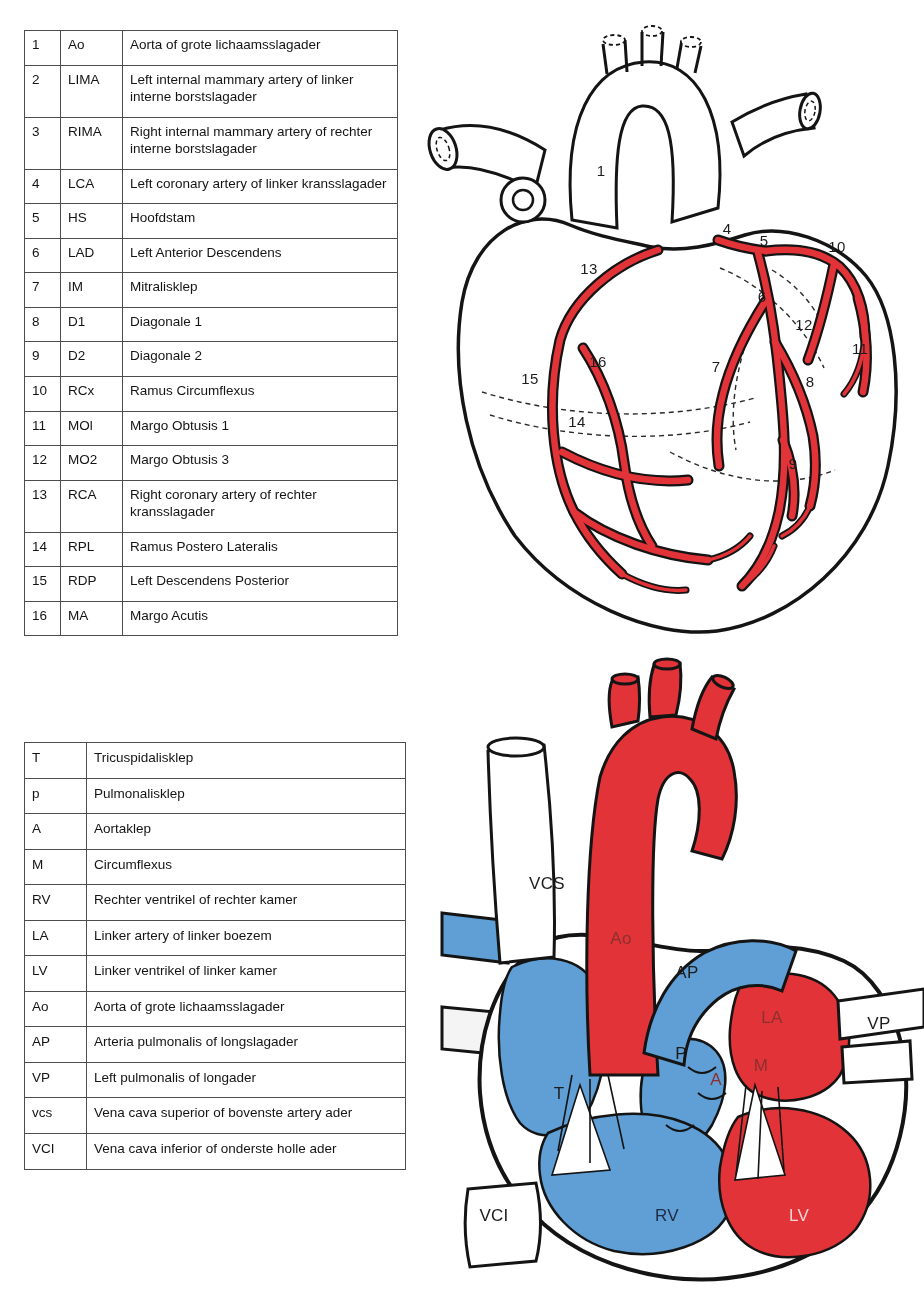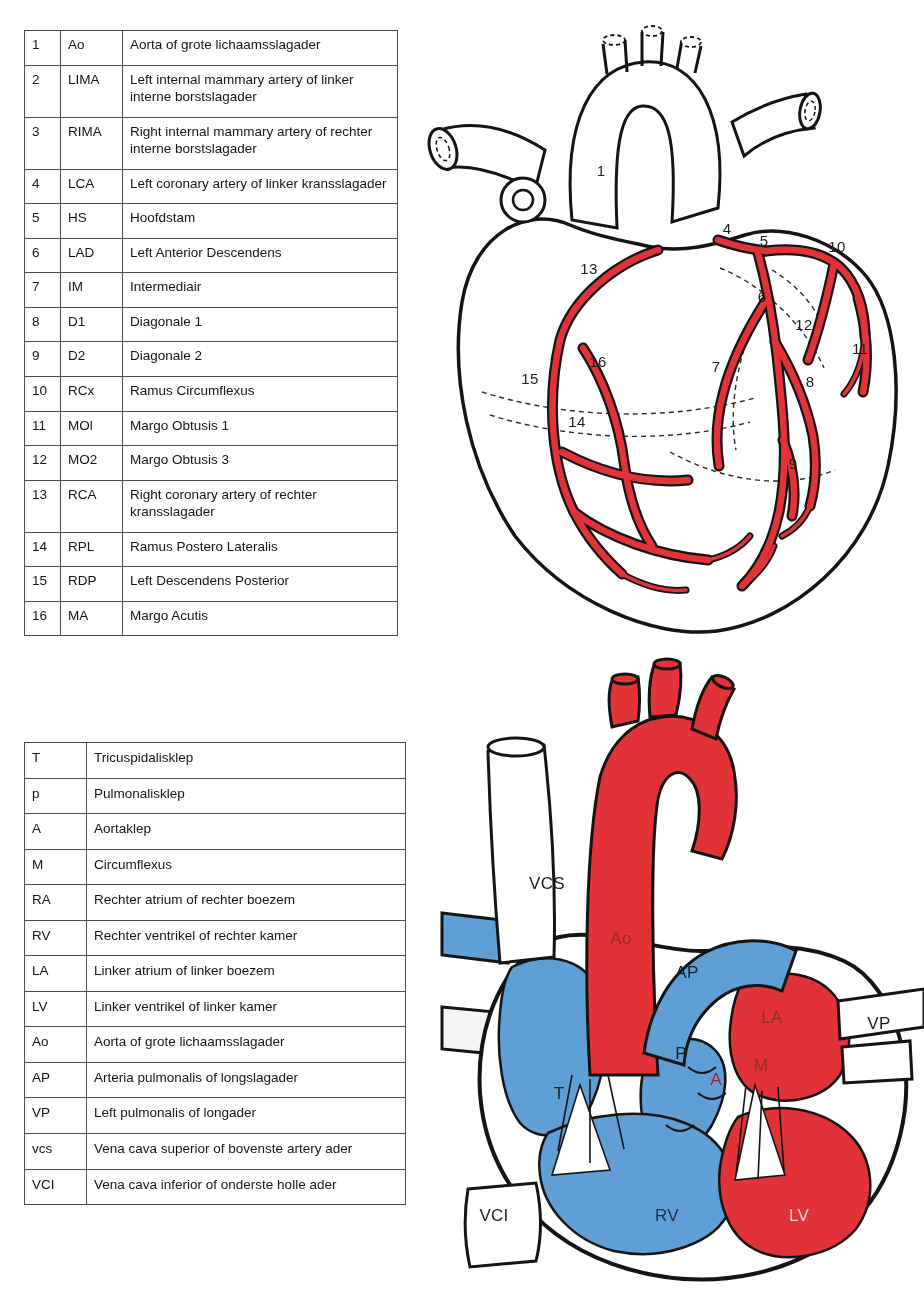--- a/index.html
+++ b/index.html
@@ -67,21 +67,21 @@
           <td class="c-desc">Hoofdstam</td>
         </tr>
         <tr>
           <td class="c-num">6</td>
           <td class="c-abbr">LAD</td>
           <td class="c-desc">Left Anterior Descendens</td>
         </tr>
         <tr>
           <td class="c-num">7</td>
           <td class="c-abbr">IM</td>
-          <td class="c-desc">Intermediair</td>
+          <td class="c-desc">Mitralisklep</td>
         </tr>
         <tr>
           <td class="c-num">8</td>
           <td class="c-abbr">D1</td>
           <td class="c-desc">Diagonale 1</td>
         </tr>
         <tr>
           <td class="c-num">9</td>
           <td class="c-abbr">D2</td>
           <td class="c-desc">Diagonale 2</td>
@@ -136,30 +136,26 @@
         </tr>
         <tr>
           <td class="c-abbr">A</td>
           <td class="c-desc">Aortaklep</td>
         </tr>
         <tr>
           <td class="c-abbr">M</td>
           <td class="c-desc">Circumflexus</td>
         </tr>
         <tr>
-          <td class="c-abbr">RA</td>
-          <td class="c-desc">Rechter atrium of rechter boezem</td>
-        </tr>
-        <tr>
           <td class="c-abbr">RV</td>
           <td class="c-desc">Rechter ventrikel of rechter kamer</td>
         </tr>
         <tr>
           <td class="c-abbr">LA</td>
-          <td class="c-desc">Linker atrium of linker boezem</td>
+          <td class="c-desc">Linker artery of linker boezem</td>
         </tr>
         <tr>
           <td class="c-abbr">LV</td>
           <td class="c-desc">Linker ventrikel of linker kamer</td>
         </tr>
         <tr>
           <td class="c-abbr">Ao</td>
           <td class="c-desc">Aorta of grote lichaamsslagader</td>
         </tr>
         <tr>

